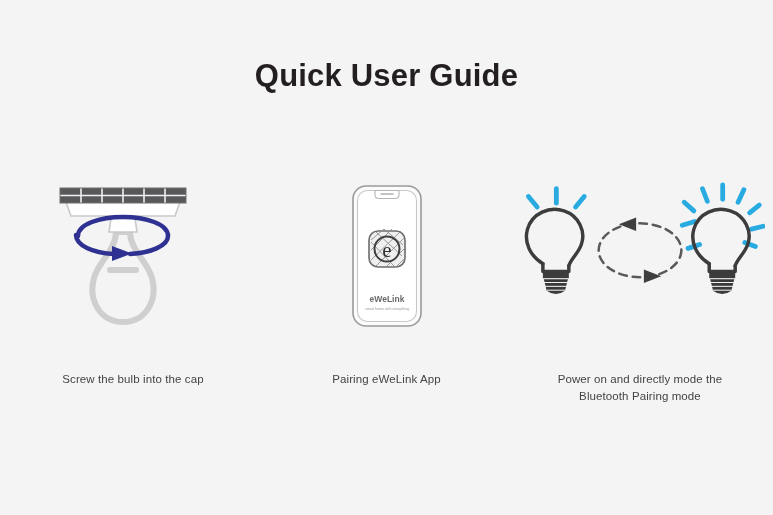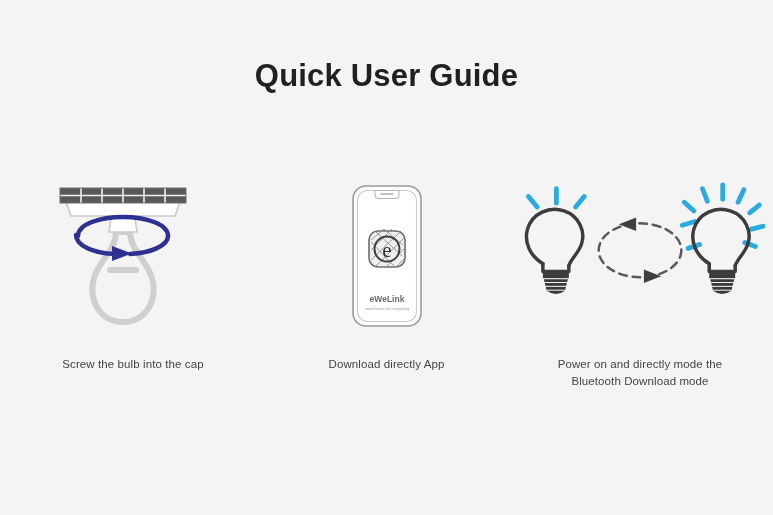--- a/index.html
+++ b/index.html
@@ -41,21 +41,21 @@
   }
   .art{
     height:155px;
     width:250px;
     display:flex;
     align-items:flex-start;
     justify-content:center;
     position:relative;
   }
   .caption{
-    margin-top:21px;
+    margin-top:36px;
     text-align:center;
     font-size:11.5px;
     line-height:17px;
     color:#444444;
     letter-spacing:0.1px;
     max-width:220px;
   }
   .caption .line2{display:block;}
 </style>
 </head>
@@ -124,21 +124,21 @@
             </g>
             <circle cx="55" cy="69" r="12.5" fill="none" stroke="#3f3f3f" stroke-width="2"></circle>
             <text x="55" y="76.5" text-anchor="middle" font-family="Liberation Serif, serif" font-size="21" fill="#2f2f2f">e</text>
           </g>
 
           <text x="55" y="122" text-anchor="middle" font-family="Liberation Sans, sans-serif" font-size="8.5" font-weight="bold" fill="#6a6a6a">eWeLink</text>
           <text x="55" y="130" text-anchor="middle" font-family="Liberation Sans, sans-serif" font-size="3.6" fill="#9a9a9a">smart home with everything</text>
         </svg>
       </div>
       <div class="caption">
-        <span>Download directly App</span>
+        <span>Pairing eWeLink App</span>
       </div>
     </div>
 
     <div class="step">
       <div class="art">
         <svg width="260" height="155" viewBox="0 0 260 155">
 
           <g>
             <g stroke="#29abe2" stroke-width="5" stroke-linecap="round">
               <line x1="14" y1="14" x2="23" y2="25"></line>
@@ -189,18 +189,18 @@
                 <line x1="203" y1="103.5" x2="228" y2="103.5"></line>
                 <line x1="204" y1="107.5" x2="227" y2="107.5"></line>
                 <line x1="206" y1="111.5" x2="225" y2="111.5"></line>
               </g>
             </g>
           </g>
         </svg>
       </div>
       <div class="caption">
         <span>Power on and directly mode the</span>
-        <span class="line2">Bluetooth Download mode</span>
+        <span class="line2">Bluetooth Pairing mode</span>
       </div>
     </div>
 
   </div>
 </div>
 
 </body></html>

